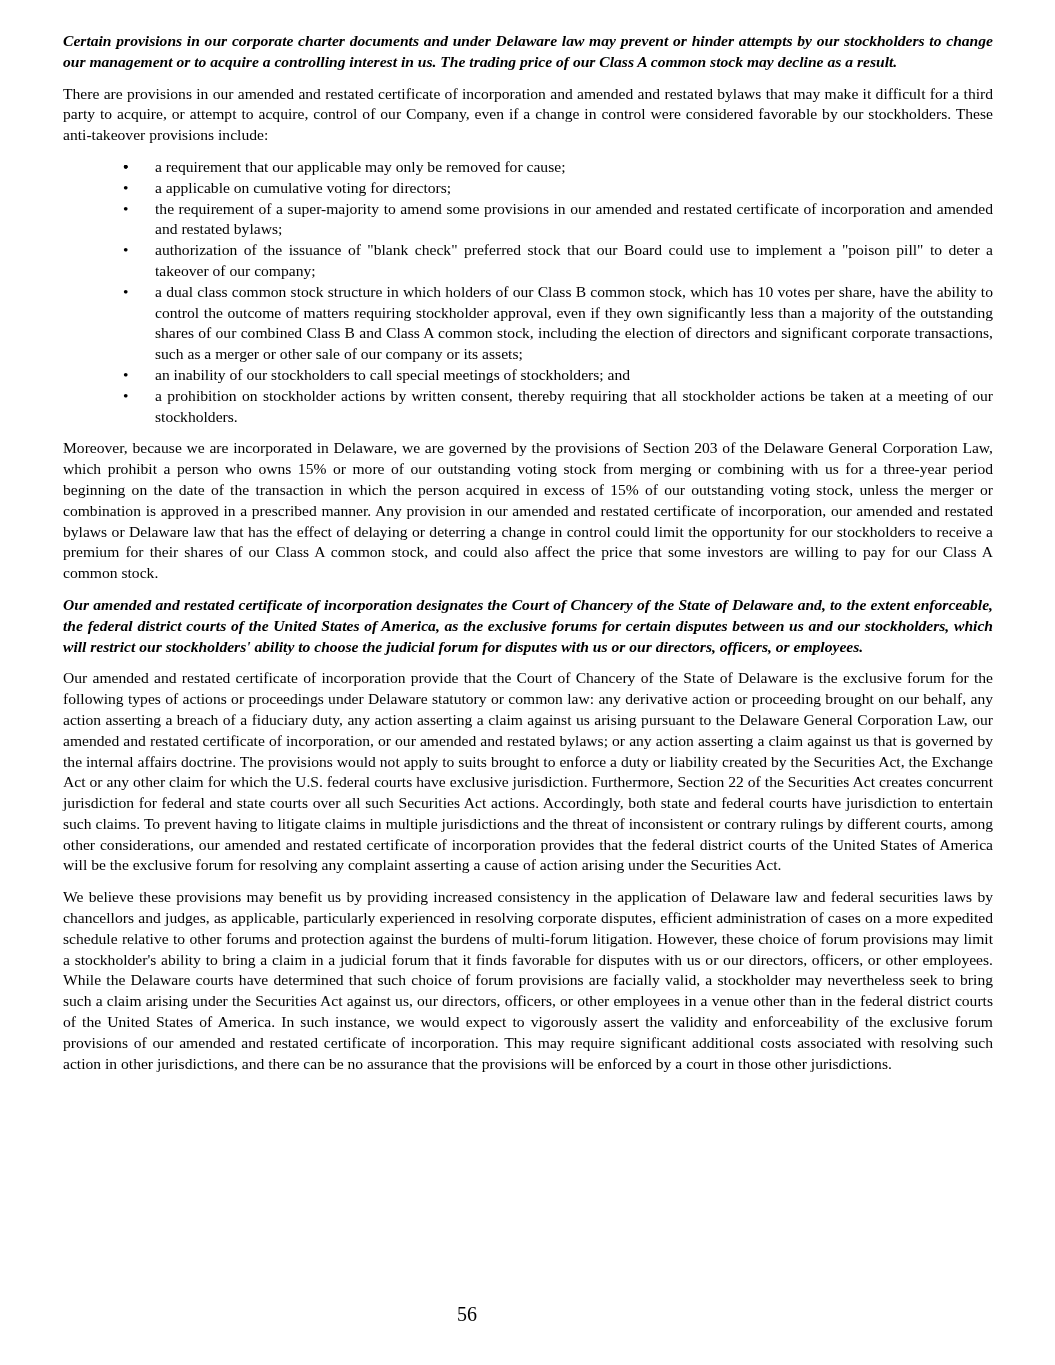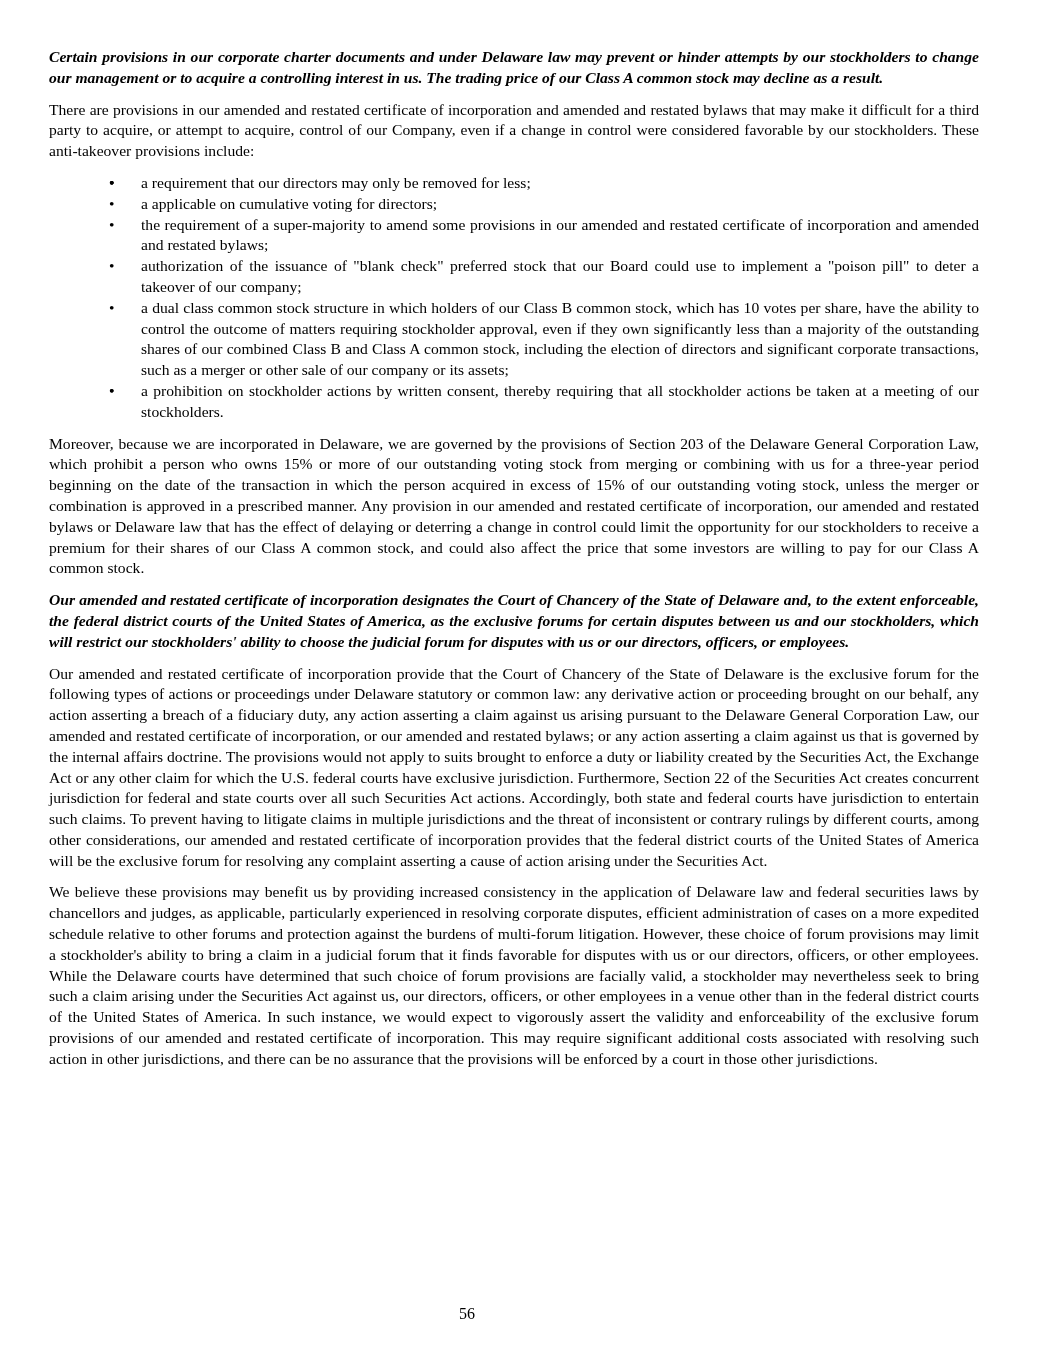--- a/index.html
+++ b/index.html
@@ -12,24 +12,23 @@
       height: 1365px;
       position: relative;
       overflow: hidden;
       color: #000000;
       font-family: "Liberation Serif", "DejaVu Serif", serif;
       font-size: 15.6px;
       line-height: 20.8px;
     }
     .page {
       position: absolute;
-      left: 49px;
+      left: 63px;
       top: 31px;
       width: 930px;
-      margin-top: 16px;
     }
     p {
       margin: 0;
       text-align: justify;
       hyphens: none;
     }
     .heading {
       font-weight: bold;
       font-style: italic;
     }
@@ -48,41 +47,41 @@
       position: absolute;
       left: 60px;
       top: 0;
     }
     .page-number {
       position: absolute;
       top: 1304px;
       left: 0;
       width: 934px;
       text-align: center;
-      font-size: 16px;
+      font-size: 20px;
     }
   </style>
 </head>
 <body>
 
 <div class="page">
 
   <section>
     <p class="heading gap">Certain provisions in our corporate charter documents and under Delaware law may prevent or hinder attempts by our stockholders to change our management or to acquire a controlling interest in us. The trading price of our Class A common stock may decline as a result.</p>
     <p class="gap">There are provisions in our amended and restated certificate of incorporation and amended and restated bylaws that may make it difficult for a third party to acquire, or attempt to acquire, control of our Company, even if a change in control were considered favorable by our stockholders. These anti-takeover provisions include:</p>
 
     <ul class="bullets">
       <li><span class="bullet">•</span></li>
       <li><span class="bullet">•</span></li>
-      <li><span class="bullet">•</span><span>a requirement that our directors may only be removed for less;</span></li>
+      <li><span class="bullet">•</span><span>a requirement that our applicable may only be removed for cause;</span></li>
       <li><span class="bullet">•</span><span>a applicable on cumulative voting for directors;</span></li>
       <li><span class="bullet">•</span><span>the requirement of a super-majority to amend some provisions in our amended and restated certificate of incorporation and amended and restated bylaws;</span></li>
       <li><span class="bullet">•</span><span>authorization of the issuance of "blank check" preferred stock that our Board could use to implement a "poison pill" to deter a takeover of our company;</span></li>
       <li><span class="bullet">•</span><span>a dual class common stock structure in which holders of our Class B common stock, which has 10 votes per share, have the ability to control the outcome of matters requiring stockholder approval, even if they own significantly less than a majority of the outstanding shares of our combined Class B and Class A common stock, including the election of directors and significant corporate transactions, such as a merger or other sale of our company or its assets;</span></li>
-      <li><span class="bullet">•</span></li>
+      <li><span class="bullet">•</span><span>an inability of our stockholders to call special meetings of stockholders; and</span></li>
       <li><span class="bullet">•</span><span>a prohibition on stockholder actions by written consent, thereby requiring that all stockholder actions be taken at a meeting of our stockholders.</span></li>
     </ul>
 
     <p class="gap">Moreover, because we are incorporated in Delaware, we are governed by the provisions of Section 203 of the Delaware General Corporation Law, which prohibit a person who owns 15% or more of our outstanding voting stock from merging or combining with us for a three-year period beginning on the date of the transaction in which the person acquired in excess of 15% of our outstanding voting stock, unless the merger or combination is approved in a prescribed manner. Any provision in our amended and restated certificate of incorporation, our amended and restated bylaws or Delaware law that has the effect of delaying or deterring a change in control could limit the opportunity for our stockholders to receive a premium for their shares of our Class A common stock, and could also affect the price that some investors are willing to pay for our Class A common stock.</p>
   </section>
 
   <section>
     <p class="heading gap">Our amended and restated certificate of incorporation designates the Court of Chancery of the State of Delaware and, to the extent enforceable, the federal district courts of the United States of America, as the exclusive forums for certain disputes between us and our stockholders, which will restrict our stockholders' ability to choose the judicial forum for disputes with us or our directors, officers, or employees.</p>
     <p class="gap">Our amended and restated certificate of incorporation provide that the Court of Chancery of the State of Delaware is the exclusive forum for the following types of actions or proceedings under Delaware statutory or common law: any derivative action or proceeding brought on our behalf, any action asserting a breach of a fiduciary duty, any action asserting a claim against us arising pursuant to the Delaware General Corporation Law, our amended and restated certificate of incorporation, or our amended and restated bylaws; or any action asserting a claim against us that is governed by the internal affairs doctrine. The provisions would not apply to suits brought to enforce a duty or liability created by the Securities Act, the Exchange Act or any other claim for which the U.S. federal courts have exclusive jurisdiction. Furthermore, Section 22 of the Securities Act creates concurrent jurisdiction for federal and state courts over all such Securities Act actions. Accordingly, both state and federal courts have jurisdiction to entertain such claims. To prevent having to litigate claims in multiple jurisdictions and the threat of inconsistent or contrary rulings by different courts, among other considerations, our amended and restated certificate of incorporation provides that the federal district courts of the United States of America will be the exclusive forum for resolving any complaint asserting a cause of action arising under the Securities Act.</p>
     <p>We believe these provisions may benefit us by providing increased consistency in the application of Delaware law and federal securities laws by chancellors and judges, as applicable, particularly experienced in resolving corporate disputes, efficient administration of cases on a more expedited schedule relative to other forums and protection against the burdens of multi-forum litigation. However, these choice of forum provisions may limit a stockholder's ability to bring a claim in a judicial forum that it finds favorable for disputes with us or our directors, officers, or other employees. While the Delaware courts have determined that such choice of forum provisions are facially valid, a stockholder may nevertheless seek to bring such a claim arising under the Securities Act against us, our directors, officers, or other employees in a venue other than in the federal district courts of the United States of America. In such instance, we would expect to vigorously assert the validity and enforceability of the exclusive forum provisions of our amended and restated certificate of incorporation. This may require significant additional costs associated with resolving such action in other jurisdictions, and there can be no assurance that the provisions will be enforced by a court in those other jurisdictions.</p>

